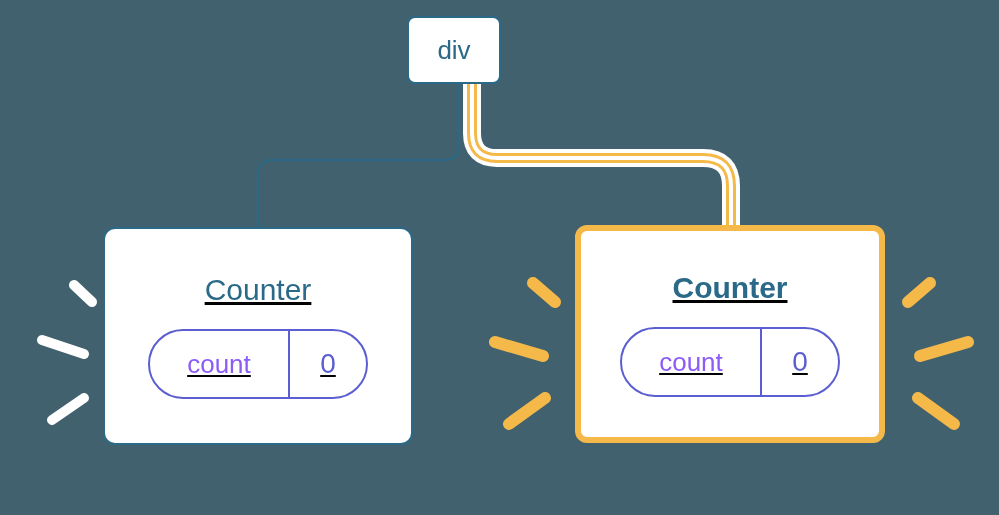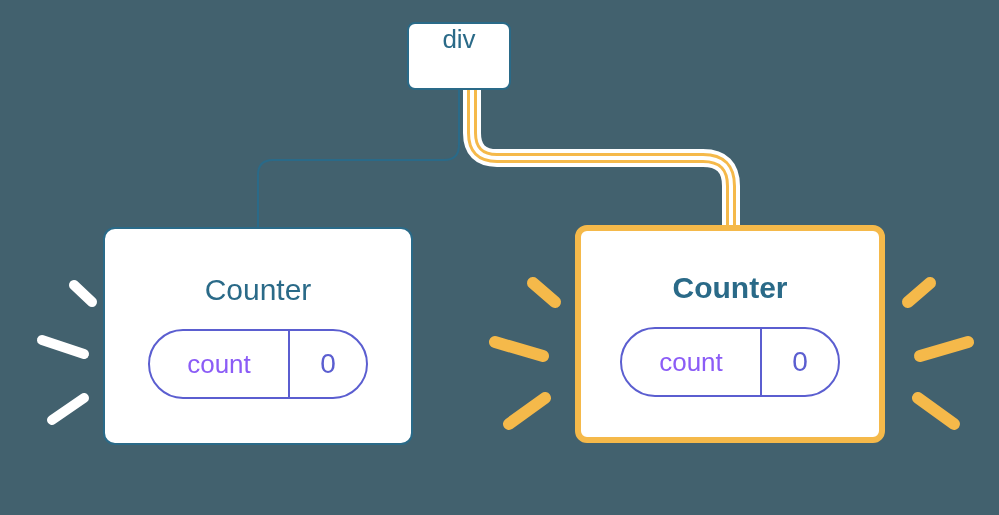--- a/index.html
+++ b/index.html
@@ -10,44 +10,46 @@
       font-family: -apple-system, BlinkMacSystemFont, "Segoe UI", sans-serif;
       position: relative;
       overflow: hidden;
     }
     .canvas {
       position: absolute;
       inset: 0;
     }
     .div-node {
       position: absolute;
-      top: 22px;
+      top: 16px;
       left: 407px;
-      width: 104px;
+      width: 94px;
       height: 68px;
       background: #fff;
       border: 2px solid #2a6a88;
       border-radius: 8px;
       display: flex;
+      align-items: center;
       justify-content: center;
       font-size: 26px;
       color: #2a6a88;
       font-weight: 400;
     }
     .counter-node {
       position: absolute;
       width: 310px;
       height: 218px;
       background: #fff;
       border-radius: 12px;
       display: flex;
       flex-direction: column;
       align-items: center;
       justify-content: center;
       gap: 22px;
+      text-decoration: underline;
     }
     .counter-left {
       top: 227px;
       left: 103px;
       border: 2px solid #2a6a88;
     }
     .counter-right {
       top: 225px;
       left: 575px;
       border: 6px solid #f5b94a;

